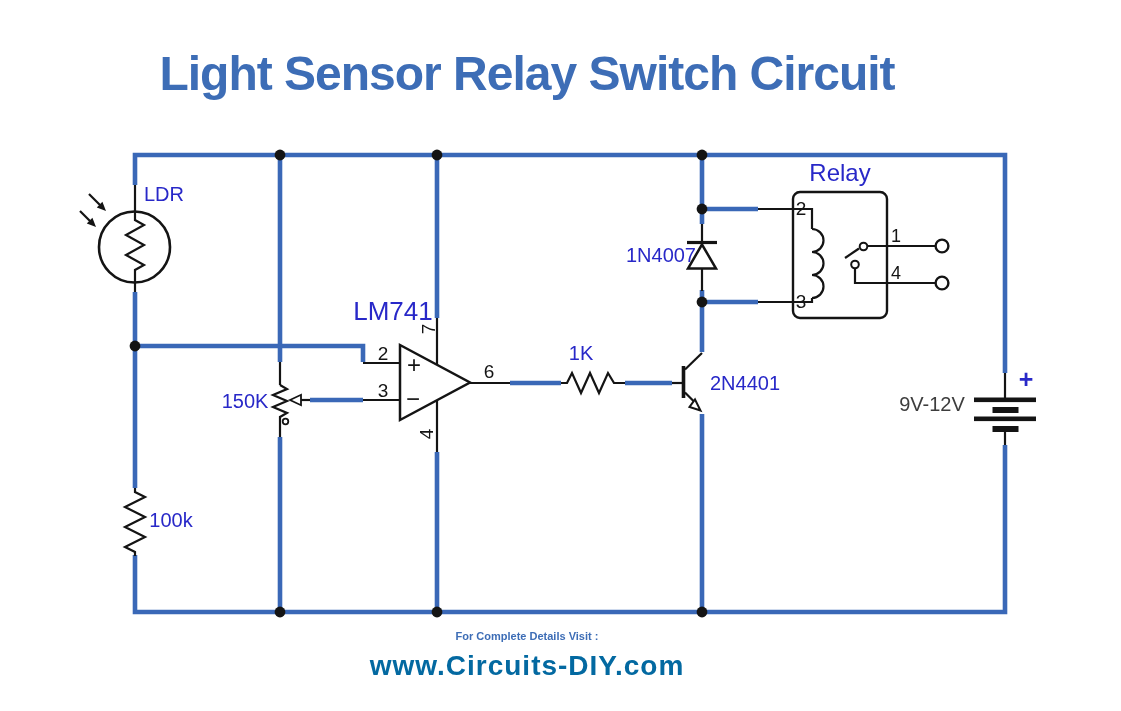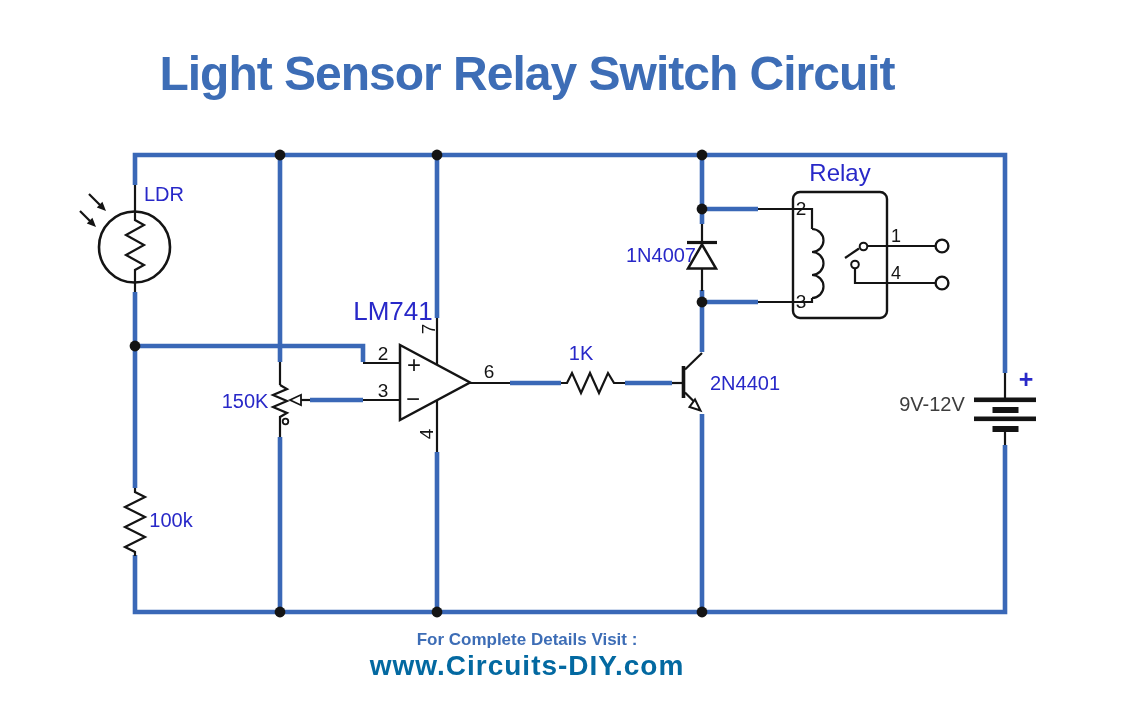--- a/index.html
+++ b/index.html
@@ -2,21 +2,21 @@
 <html><head>
 <meta charset="utf-8">
 <style>
   html,body{margin:0;padding:0;background:#ffffff;}
   .page{position:relative;width:1054px;height:711px;background:#fff;overflow:hidden;
         font-family:"Liberation Sans",sans-serif;}
   .title{position:absolute;top:46px;left:0;width:100%;margin:0;text-align:center;
          font-size:48px;font-weight:bold;letter-spacing:-1px;color:#3d6db6;}
   .schematic{position:absolute;left:0;top:0;width:1121px;height:711px;}
   .footer1{position:absolute;top:630px;left:0;width:100%;text-align:center;
-           font-size:17px;font-weight:bold;color:#3d6db6;}
+           font-size:11px;font-weight:bold;color:#3d6db6;}
   .footer2{position:absolute;top:650px;left:0;width:100%;text-align:center;
            font-size:28px;font-weight:bold;color:#0369a1;letter-spacing:1px;}
   svg text{font-family:"Liberation Sans",sans-serif;}
   .lbl{fill:#2828c8;font-size:20px;}
   .pin{fill:#141414;font-size:19px;}
   .wire{stroke:#3a68b7;stroke-width:4.6;fill:none;}
   .blk{stroke:#141414;stroke-width:2.2;fill:none;}
   .sym{stroke:#141414;stroke-width:2.5;fill:#ffffff;}
   .dot{fill:#141414;stroke:none;}
 </style>

